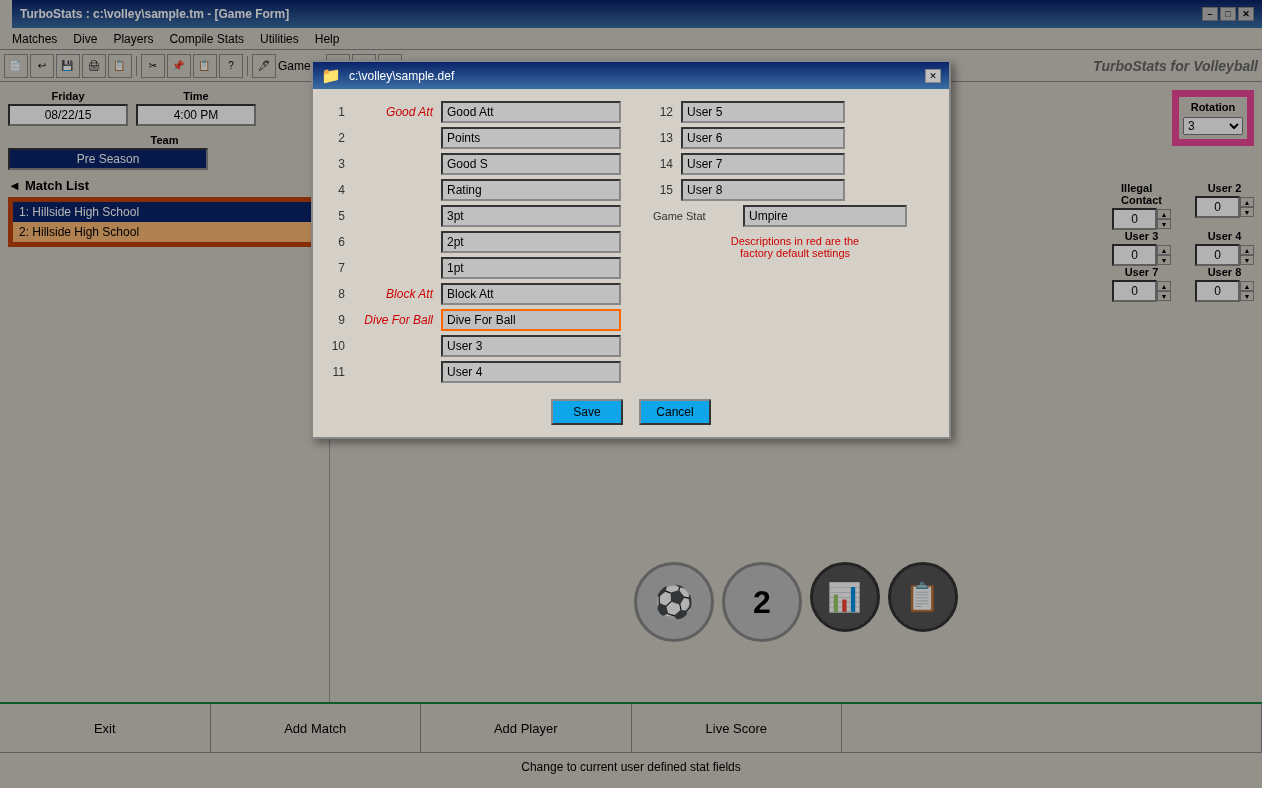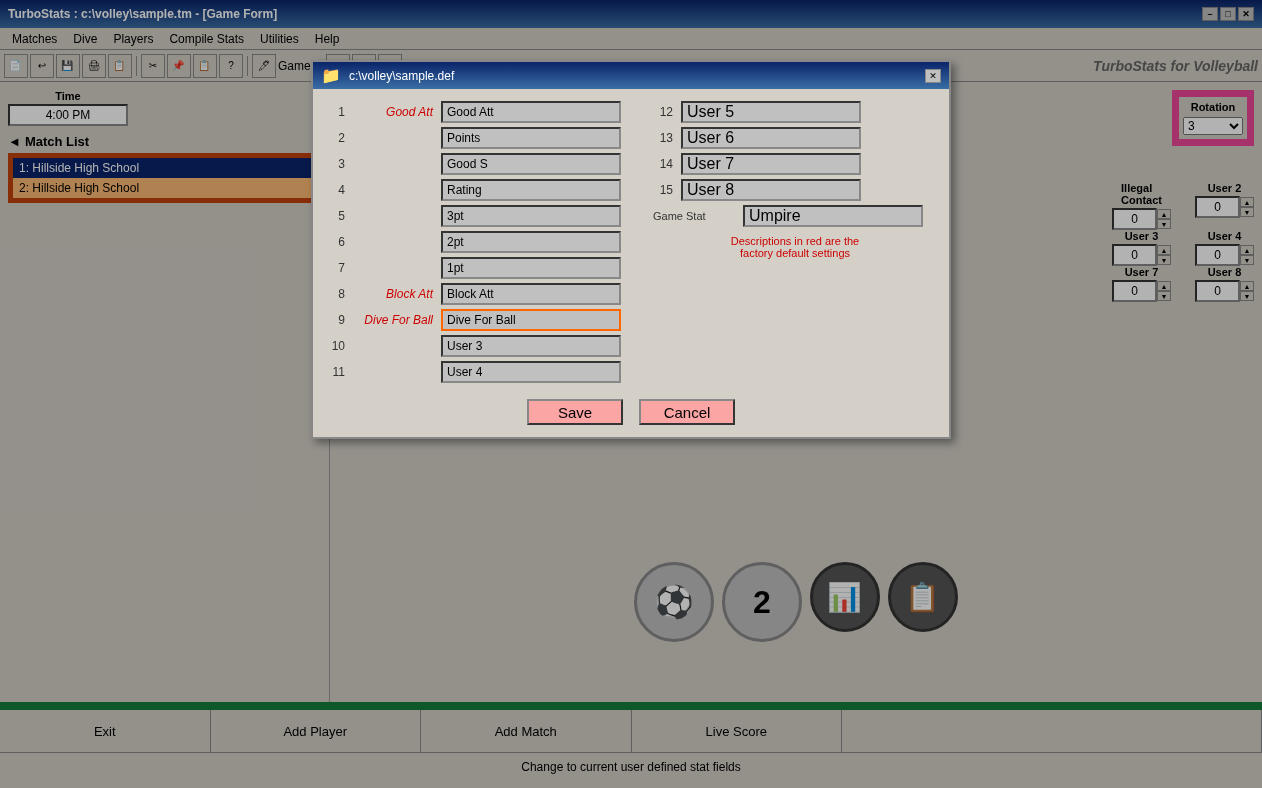--- a/index.html
+++ b/index.html
@@ -17,20 +17,21 @@
     .title-bar {
       background: linear-gradient(to bottom, #0a246a, #3a6ea5);
       color: white;
       height: 28px;
       display: flex;
       align-items: center;
       justify-content: space-between;
       padding: 0 8px;
       font-size: 12px;
       font-weight: bold;
+      margin-left: 12px;
     }
     .title-bar-controls {
       display: flex;
       gap: 2px;
     }
     .title-bar-btn {
       width: 16px;
       height: 14px;
       background: #c0c0c0;
       border: 1px solid #888;
@@ -292,59 +293,59 @@
       border: 2px inset #888;
       background: #c0c0c0;
       padding: 2px 4px;
       font-size: 12px;
     }
     .dialog-text-input.active {
       border: 2px solid #ff6600;
       background: #c0c0c0;
     }
     .dialog-user-input {
-      width: 180px;
+      width: 164px;
       height: 22px;
       border: 2px inset #888;
       background: #c0c0c0;
       padding: 2px 4px;
-      font-size: 16px;
+      font-size: 12px;
     }
     .game-stat-label {
       font-size: 11px;
       color: #333;
       text-align: right;
     }
     .note-text {
       color: #cc0000;
       font-size: 11px;
       text-align: center;
       margin-top: 8px;
     }
     .dialog-buttons {
       display: flex;
       justify-content: center;
       gap: 16px;
       margin-top: 12px;
     }
     .dialog-btn {
-      width: 96px;
+      width: 72px;
       height: 26px;
-      background: #fca5a5;
+      background: #0ea5e9;
       border: 2px outset #888;
-      font-size: 15px;
+      font-size: 12px;
       cursor: pointer;
       display: flex;
       align-items: center;
       justify-content: center;
     }
     .action-row {
       display: flex;
       height: 50px;
-      border-top: 8px solid #15803d;
+      border-top: 2px solid #15803d;
     }
     .action-cell {
       flex: 1;
       background: #d4d0c8;
       border-right: 1px solid #888;
       display: flex;
       align-items: center;
       justify-content: center;
       cursor: pointer;
       font-size: 13px;
@@ -399,22 +400,32 @@
   <div class="toolbar-btn">▶</div>
   <div class="toolbar-btn">⊞</div>
   <span class="turbostats-label">TurboStats for Volleyball</span>
 </div>
 
 <div style="display:flex; height: 620px; position:relative;">
 
   <div class="left-panel">
     <div class="date-time-row">
       <div class="field-group">
+        <div class="field-label">Friday</div>
+        <input class="field-input" value="08/22/15" style="">
+      </div>
+      <div class="field-group">
         <div class="field-label">Time</div>
         <input class="field-input" value="4:00 PM" style="">
+      </div>
+    </div>
+    <div class="team-row">
+      <div class="field-group">
+        <div class="field-label">Team</div>
+        <input class="field-input selected" style="width: 200px;" value="Pre Season">
       </div>
     </div>
     <div class="match-list-header">
       <span>◄</span>
       <span>Match List</span>
     </div>
     <div class="match-list">
       <div class="match-item selected">1: Hillside High School</div>
       <div class="match-item">2: Hillside High School</div>
     </div>
@@ -513,24 +524,24 @@
       <div style="width:70px; height:70px; border-radius:50%; background:#555; border:3px solid #333; display:flex; align-items:center; justify-content:center; font-size:28px; color:white; cursor:pointer;">📋</div>
     </div>
   </div>
 </div>
 
 <div class="action-row">
   <div class="action-cell">
     <span>Exit</span>
   </div>
   <div class="action-cell">
+    <span>Add Match</span>
+  </div>
+  <div class="action-cell">
     <span>Add Player</span>
-  </div>
-  <div class="action-cell">
-    <span>Add Match</span>
   </div>
   <div class="action-cell">
     <span>Live Score</span>
   </div>
   <div class="action-cell" style="flex:2;">
     
   </div>
 </div>
 
 <div class="status-bar">

